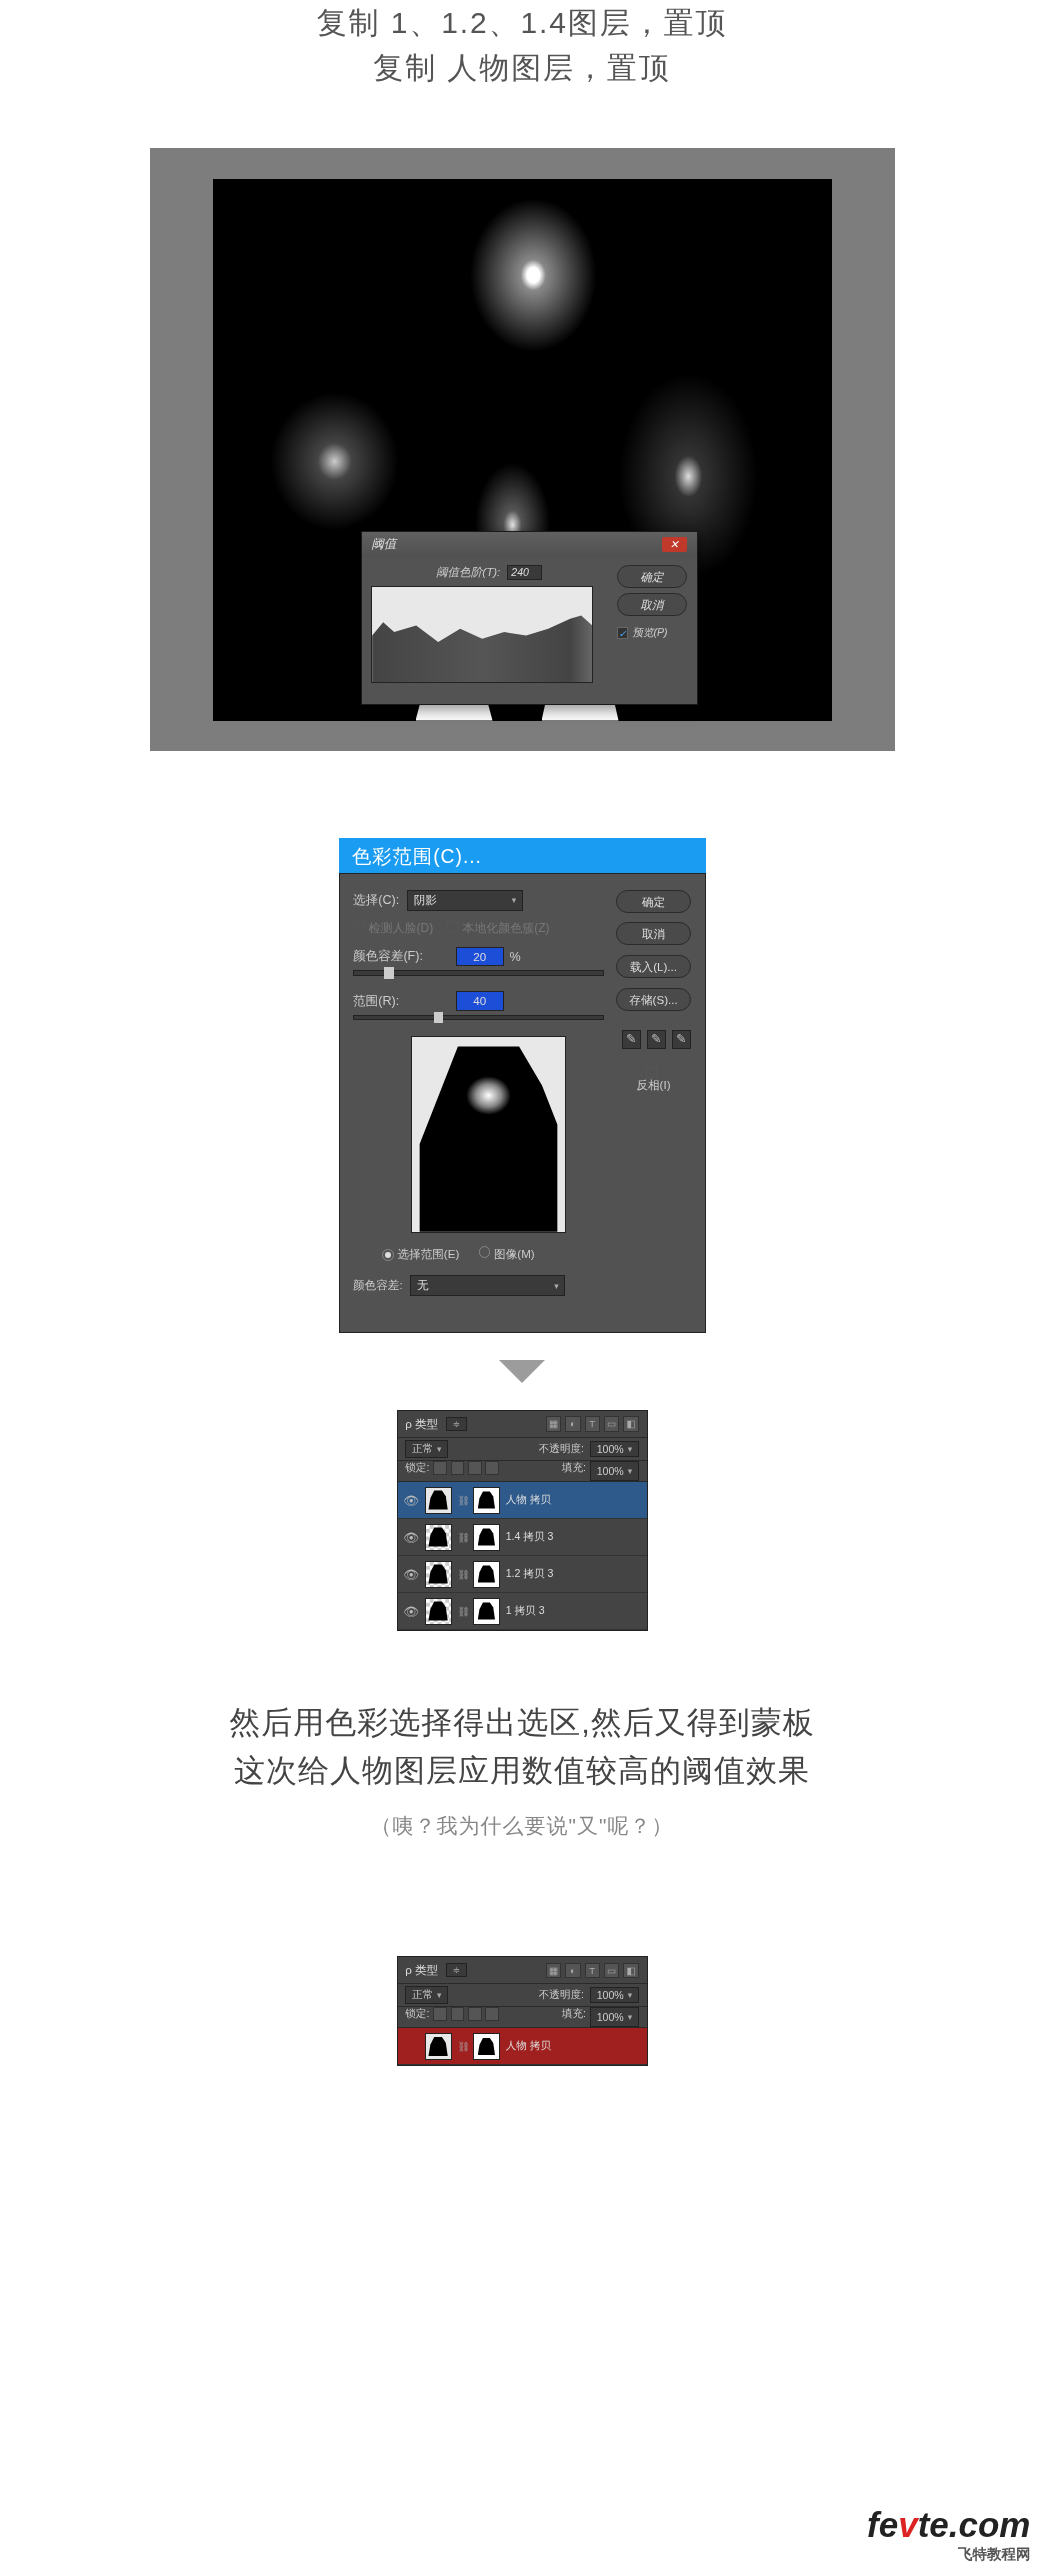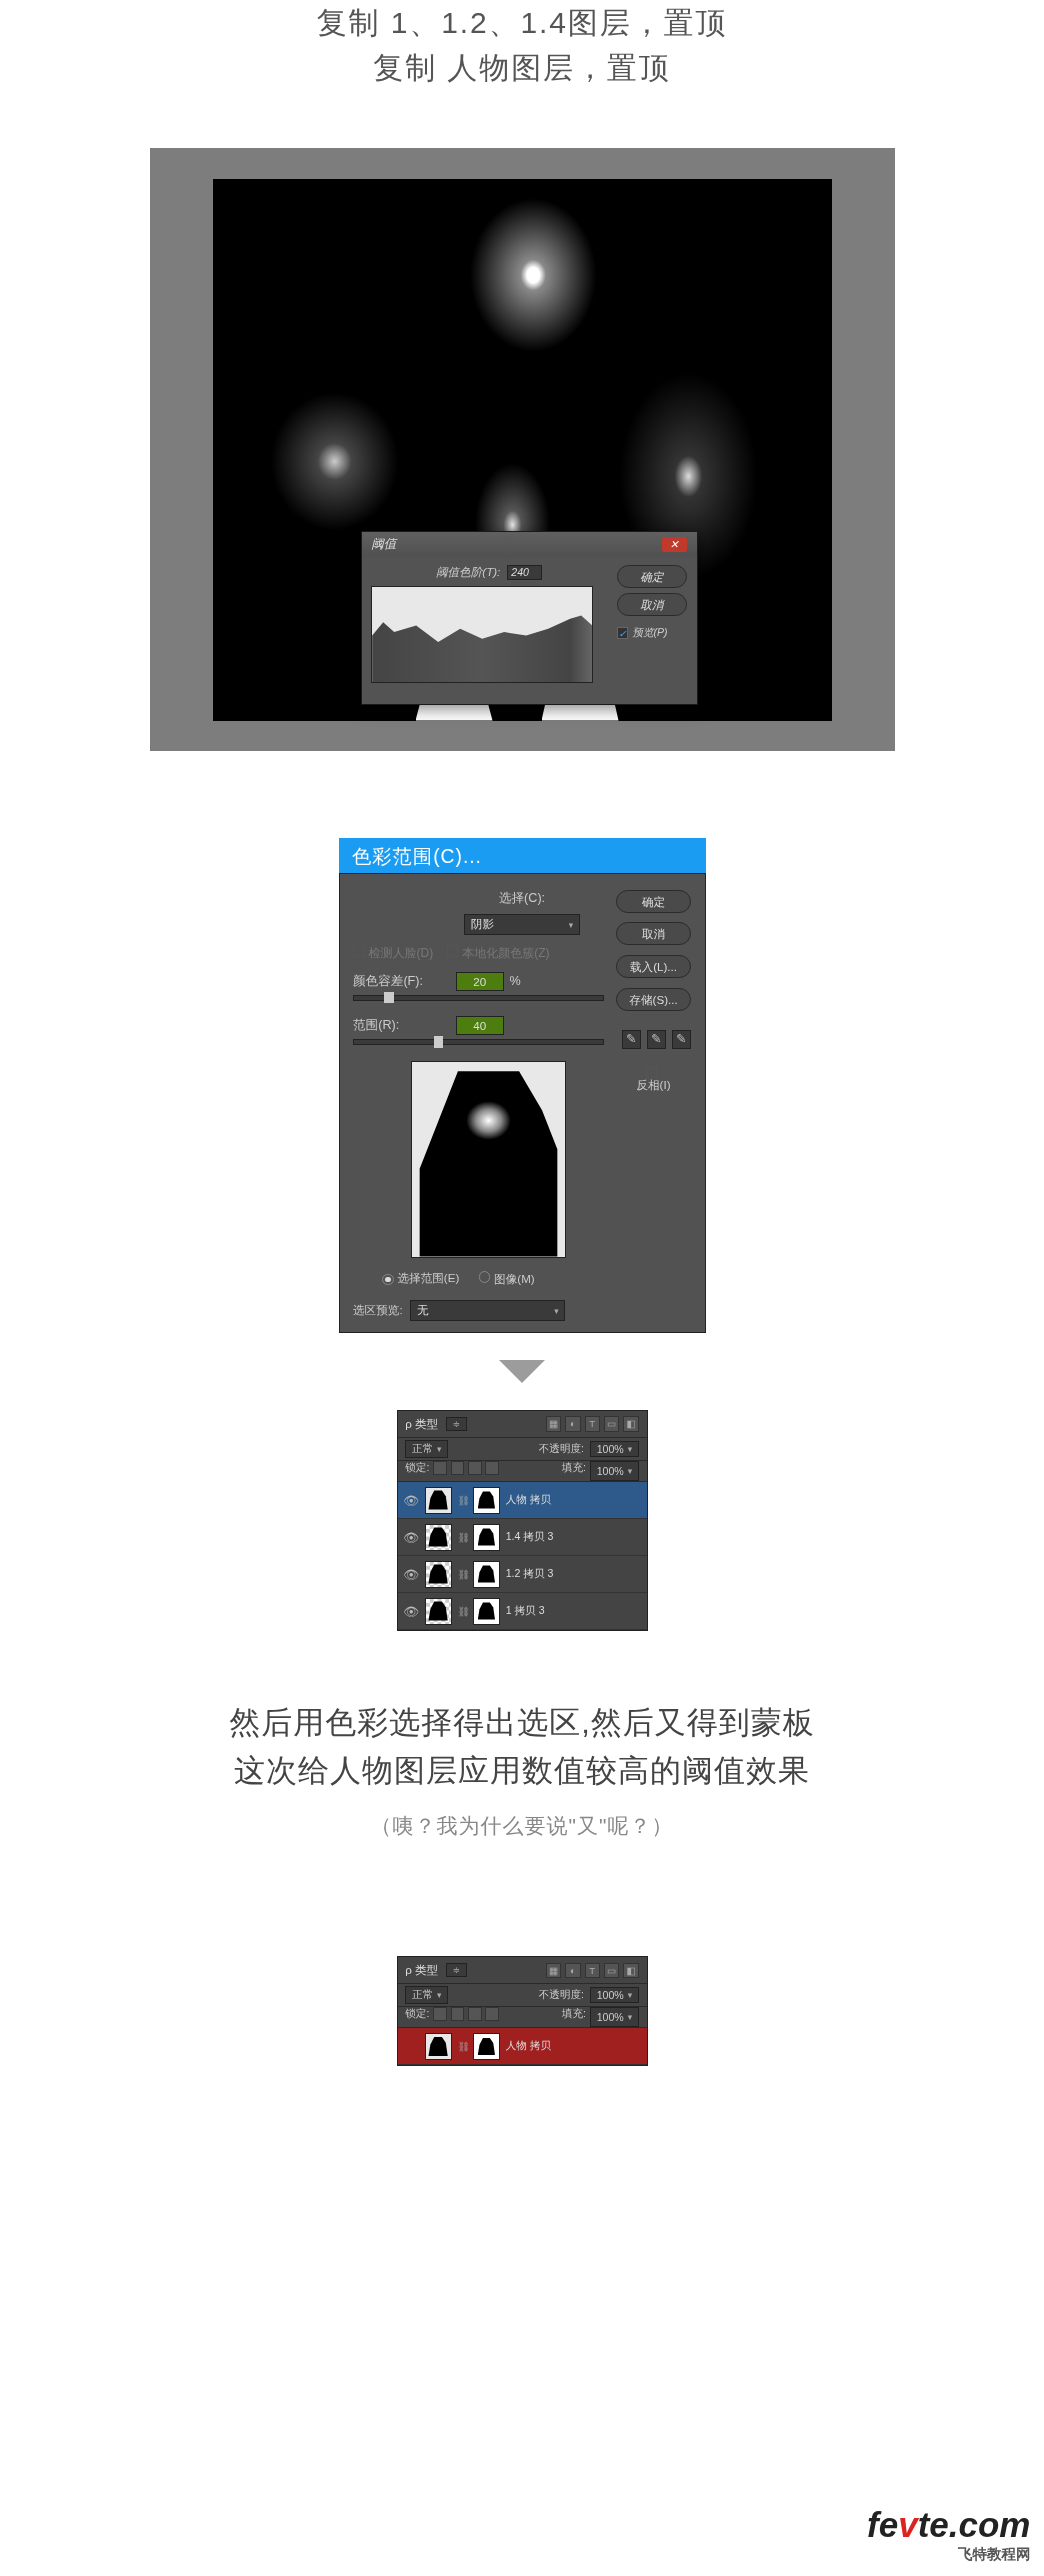--- a/index.html
+++ b/index.html
@@ -24,28 +24,28 @@
   .threshold-input { display: inline-block; width: 35px; height: 15.5px; background: #3a3a3a; border: 1px solid #222; color: #ddd; font-size: 10.6px; text-align: left; padding: 0 2.9px; margin-left: 3.9px; }
   .histogram { width: 222px; height: 97px; background: #e8e8e8; border: 1px solid #222; position: relative; overflow: hidden; }
   .histo-fill { position: absolute; bottom: 0; left: 0; width: 100%; height: 70%; background: linear-gradient(to right, #444 0%, #555 50%, #444 90%, #666 100%); clip-path: polygon(0 30%, 5% 10%, 10% 25%, 20% 15%, 30% 40%, 40% 20%, 50% 35%, 60% 25%, 70% 30%, 80% 20%, 90% 5%, 95% 0%, 100% 15%, 100% 100%, 0 100%); }
   .threshold-right { width: 70px; display: flex; flex-direction: column; gap: 5.8px; }
   .ps-btn { height: 23px; background: #4a4a4a; border: 1px solid #2a2a2a; border-radius: 11.6px; color: #ddd; font-size: 11.6px; text-align: center; line-height: 21px; }
   .preview-check { color: #ccc; font-size: 10.6px; display: flex; align-items: center; gap: 3.9px; margin-top: 3.9px; }
   .checkbox { width: 11.6px; height: 11.6px; background: #333; border: 1px solid #666; display: inline-flex; align-items: center; justify-content: center; color: #4af; font-size: 9.7px; }
 
   .color-range-header { width: 367px; height: 35px; margin: 87px auto 0; background: #1a9cf2; color: #fff; font-size: 19.3px; padding: 4.8px 13.5px; letter-spacing: 1px; }
   .color-range-dialog { width: 367px; height: 460px; margin: 0 auto; background: #525252; border: 1px solid #222; padding: 15.5px 13.5px; position: relative; }
-  .cr-row { display: flex; align-items: center; gap: 7.7px; color: #ccc; font-size: 12.6px; margin-bottom: 9.7px; flex-direction: column; }
+  .cr-row { display: flex; align-items: center; gap: 7.7px; color: #ccc; font-size: 12.6px; margin-bottom: 9.7px; }
   .cr-select { width: 116px; height: 21px; background: #3a3a3a; border: 1px solid #222; color: #ddd; font-size: 11.6px; padding: 1.9px 5.8px; display: flex; justify-content: space-between; align-items: center; gap: 28px; }
   .cr-chev { font-size: 8.7px; color: #aaa; }
   .cr-disabled { color: #777; font-size: 12px; margin-bottom: 9.7px; display: flex; gap: 13.5px; align-items: center; }
   .cr-cb { width: 11.6px; height: 11.6px; border: 1px solid #555; display: inline-block; margin-right: 3.9px; }
   .cr-slider-row { display: flex; align-items: center; color: #ccc; font-size: 12.6px; margin-bottom: 3.9px; }
   .cr-slider-label { width: 97px; }
-  .cr-num { width: 48px; height: 19.3px; background: #4d7c0f; border: 1px solid #222; color: #ddd; font-size: 11.6px; text-align: center; margin: 0 5.8px; line-height: 17.4px; }
+  .cr-num { width: 48px; height: 19.3px; background: #1d4ed8; border: 1px solid #222; color: #ddd; font-size: 11.6px; text-align: center; margin: 0 5.8px; line-height: 17.4px; }
   .cr-slider-track { width: 251px; height: 5.8px; background: #3a3a3a; border: 1px solid #222; position: relative; margin-bottom: 15.5px; margin-left: 0; }
   .cr-slider-thumb { position: absolute; top: -3.9px; width: 9.7px; height: 11.6px; background: #ccc; }
   .cr-preview-area { width: 155px; height: 197px; background: #e8e8e8; border: 1px solid #222; margin: 5.8px 0 13.5px 58px; position: relative; overflow: hidden; }
   .cr-preview-sil { position: absolute; inset: 0; background: #000; clip-path: polygon(30% 5%, 70% 5%, 85% 25%, 95% 45%, 95% 100%, 5% 100%, 5% 55%, 15% 35%); }
   .cr-preview-hl { position: absolute; left: 35%; top: 20%; width: 30%; height: 20%; background: radial-gradient(#fff,#888 40%,transparent 70%); border-radius: 50%; }
   .cr-radio-row { display: flex; gap: 19.3px; color: #ccc; font-size: 11.6px; margin-bottom: 13.5px; padding-left: 29px; align-items: center; }
   .cr-radio { width: 11.6px; height: 11.6px; border-radius: 50%; border: 1px solid #888; display: inline-flex; align-items: center; justify-content: center; margin-right: 3.9px; }
   .cr-radio.on::after { content: ""; width: 5.8px; height: 5.8px; background: #ddd; border-radius: 50%; }
   .cr-bottom-row { display: flex; align-items: center; gap: 7.7px; color: #ccc; font-size: 11.6px; }
   .cr-side { position: absolute; right: 13.5px; top: 15.5px; width: 75px; display: flex; flex-direction: column; gap: 9.7px; }
@@ -159,21 +159,21 @@
     </div>
   <div class="cr-preview-area">
     <div class="cr-preview-sil"></div>
     <div class="cr-preview-hl"></div>
   </div>
   <div class="cr-radio-row">
     <span><span class="cr-radio on"></span><span>选择范围(E)</span></span>
     <span><span class="cr-radio"></span><span>图像(M)</span></span>
   </div>
   <div class="cr-bottom-row">
-    <span>选区预览:</span>
+    <span>颜色容差:</span>
     <div class="cr-select" style="width:155px">
       <span>无</span>
       <span class="cr-chev">▾</span>
     </div>
   </div>
   <div class="cr-side">
     <div class="ps-btn">确定</div>
     <div class="ps-btn">取消</div>
     <div class="ps-btn">载入(L)...</div>
     <div class="ps-btn">存储(S)...</div>

